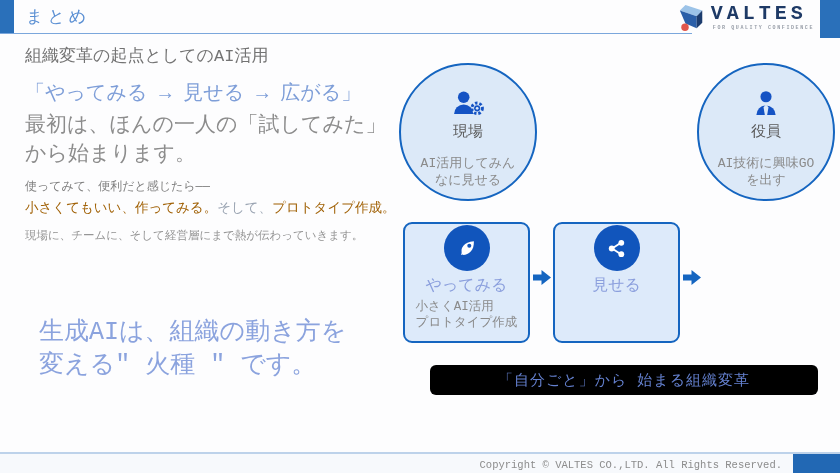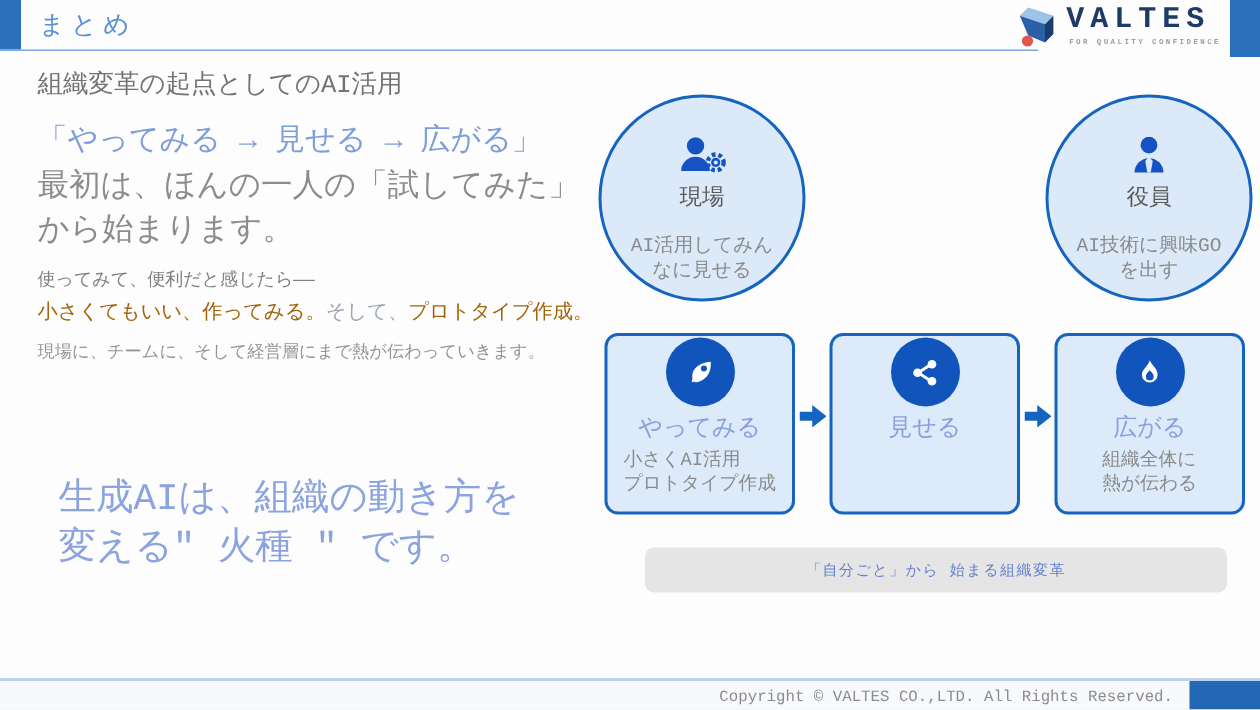--- a/index.html
+++ b/index.html
@@ -44,22 +44,22 @@
   .step-1 { left:403px; } .step-2 { left:553px; } .step-3 { left:703px; }
   .s-iconwrap { width:46px; height:46px; border-radius:50%; background:#1155bc;
                 display:flex; align-items:center; justify-content:center; }
   .s-title { font-size:16px; color:#8b9fdd; margin-top:4px; }
   .s-desc { font-size:12.5px; color:#8a8a8a; line-height:16px; margin-top:3px; }
   .arrow { position:absolute; top:270px; width:18px; height:15px; }
   .arrow-1 { left:533px; } .arrow-2 { left:683px; }
 
   
   .banner { position:absolute; left:430px; top:365px; width:388px; height:30px; border-radius:6px;
-            background:#e5e5e5; display:flex; align-items:center; justify-content:center;
-            font-size:10px; color:#6480cf; letter-spacing:1px; }
+            background:#000000; display:flex; align-items:center; justify-content:center;
+            font-size:15px; color:#6480cf; letter-spacing:1px; }
 
   
   .footer-line { position:absolute; left:0; top:452px; width:840px; height:2px; background:#bdd2ea; }
   .footer { position:absolute; left:0; top:454px; width:840px; height:19px; background:#f7f9fc; }
   .copyright { position:absolute; right:58px; top:459px; font-size:10.5px; color:#8c8c8c; }
   .footer-bar { position:absolute; right:0; top:454px; width:47px; height:19px; background:#2268b4; }
 </style>
 </head>
 <body>
 
@@ -168,33 +168,20 @@
     </div>
     <div class="s-title">見せる</div>
   </div>
 
   <span class="arrow arrow-2">
     <svg width="18" height="15" viewBox="0 0 18 15">
         <path d="M0 4.5 h8.5 v-4.5 l9.5 7.5 -9.5 7.5 v-4.5 h-8.5 z" fill="#1565c0"></path>
       </svg>
   </span>
 
-  <div class="step step-3">
-    <div class="s-iconwrap">
-      <svg width="21" height="21" viewBox="0 0 24 24">
-        <path d="M12 2.5 C13.5 6.5 18 8.5 18 13.5 a6 6 0 0 1 -12 0 C6 9.5 10.5 7.5 12 2.5 z" fill="#ffffff"></path>
-        <path d="M12 10 c1.8 2 3 2.8 3 4.8 a3 3 0 0 1 -6 0 c0 -2 1.2 -2.8 3 -4.8 z" fill="#1155bc"></path>
-      </svg>
-    </div>
-    <div class="s-title">広がる</div>
-    <div class="s-desc">
-      <div>組織全体に</div>
-      <div>熱が伝わる</div>
-    </div>
-  </div>
 
   <div class="banner">「自分ごと」から 始まる組織変革</div>
 
   <div class="footer-line"></div>
   <div class="footer"></div>
   <div class="copyright">Copyright © VALTES CO.,LTD. All Rights Reserved.</div>
   <div class="footer-bar"></div>
 
 </div>
 

